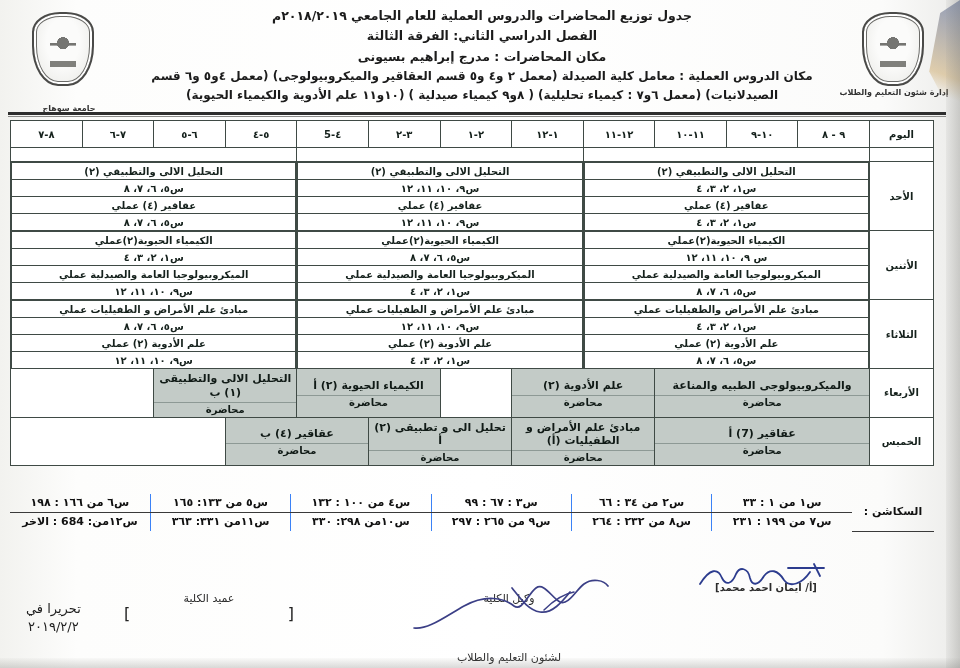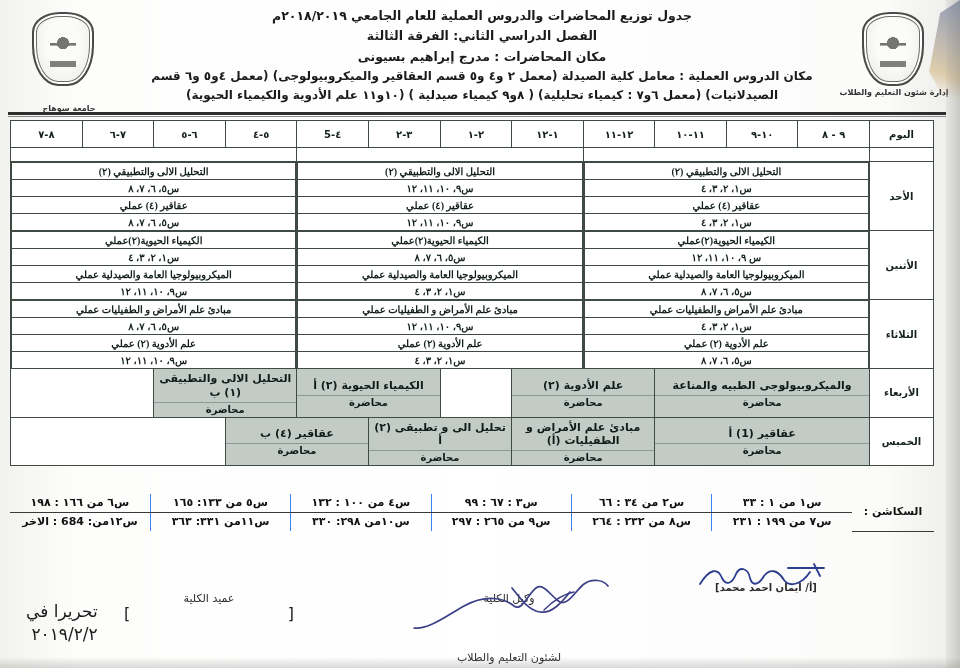--- a/index.html
+++ b/index.html
@@ -158,21 +158,20 @@
     font-size: 12px;
     font-weight: bold;
     background: #ffffff;
     margin-top: 40px;
   }
   .sub {
     border: 0;
     width: 100%;
     border-collapse: collapse;
     table-layout: fixed;
-    font-family: Liberation Serif, serif;
   }
   .sub td {
     border: 0;
     border-bottom: 1px solid #9aa5a0;
     height: 16px;
     font-size: 10.5px;
     font-weight: bold;
     color: #15211c;
     white-space: nowrap;
   }
@@ -274,22 +273,22 @@
     width: 170px;
     display: flex;
     justify-content: space-between;
     font-size: 16px;
     color: #222;
   }
   .dated {
     position: absolute;
     left: 16px;
     top: 52px;
-    text-align: right;
-    font-size: 17px;
+    text-align: center;
+    font-size: 13px;
     color: #1b1b1b;
     line-height: 1.35;
     letter-spacing: 1px;
   }
 </style>
 </head>
 <body>
 
 <div class="page">
   <div class="paper-tint"></div>
@@ -540,21 +539,21 @@
         <td class="lec-cell" colspan="2">
           <span class="lec-title">التحليل الالى والتطبيقى (١) ب</span>
           <span class="lec-kind">محاضرة</span>
         </td>
         <td class="empty-lec" colspan="2"></td>
       </tr>
 
       <tr>
         <td class="day-cell">الخميس</td>
         <td class="lec-cell" colspan="3">
-          <span class="lec-title">عقاقير (1) أ</span>
+          <span class="lec-title">عقاقير (7) أ</span>
           <span class="lec-kind">محاضرة</span>
         </td>
         <td class="lec-cell" colspan="2">
           <span class="lec-title">مبادئ علم الأمراض و الطفيليات (أ)</span>
           <span class="lec-kind">محاضرة</span>
         </td>
         <td class="lec-cell" colspan="2">
           <span class="lec-title">تحليل الى و تطبيقى (٢) أ</span>
           <span class="lec-kind">محاضرة</span>
         </td>

